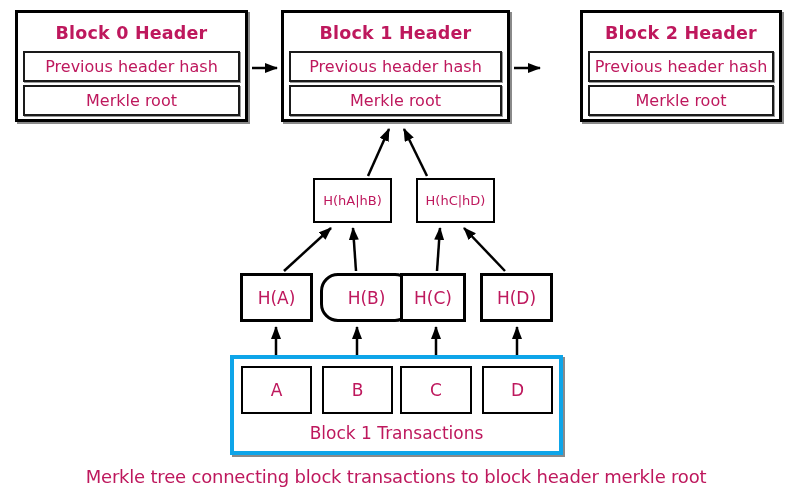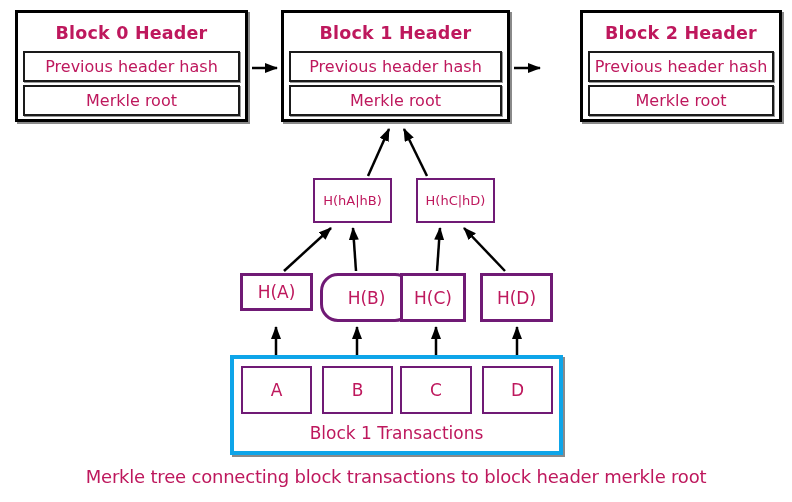--- a/index.html
+++ b/index.html
@@ -18,21 +18,21 @@
   }
   .arrows {
     position: absolute;
     left: 0; top: 0;
     width: 792px; height: 502px;
     z-index: 1;
   }
   .box {
     position: absolute;
     background: #ffffff;
-    border: 2px solid #701a75;
+    border: 2px solid #000000;
     box-sizing: border-box;
     display: flex;
     align-items: center;
     justify-content: center;
     z-index: 2;
     text-align: right;
   }
   
   .header-block {
     position: absolute;
@@ -92,21 +92,21 @@
     font-size: 18px;
     letter-spacing: -0.2px;
     z-index: 2;
   }
   
   #b0 { left: 15px;  top: 10px; width: 233px; height: 112px; }
   #b1 { left: 281px; top: 10px; width: 229px; height: 112px; }
   #b2 { left: 568px; top: 10px; width: 202px; height: 112px; margin-left: 12px; }
   #hab { left: 313px; top: 178px; width: 79px; height: 45px; }
   #hcd { left: 416px; top: 178px; width: 79px; height: 45px; }
-  #ha { left: 240px; top: 273px; width: 73px; height: 38px; }
+  #ha { left: 240px; top: 273px; width: 73px; height: 49px; }
   #hb { left: 320px; top: 273px; width: 93px; height: 49px; border-radius: 18px; }
   #hc { left: 400px; top: 273px; width: 66px; height: 49px; }
   #hd { left: 480px; top: 273px; width: 73px; height: 49px; }
   #txa { left: 241px; top: 366px; width: 71px; height: 48px; }
   #txb { left: 322px; top: 366px; width: 71px; height: 48px; }
   #txc { left: 400px; top: 366px; width: 72px; height: 48px; }
   #txd { left: 482px; top: 366px; width: 71px; height: 48px; }
 </style>
 </head>
 <body>

